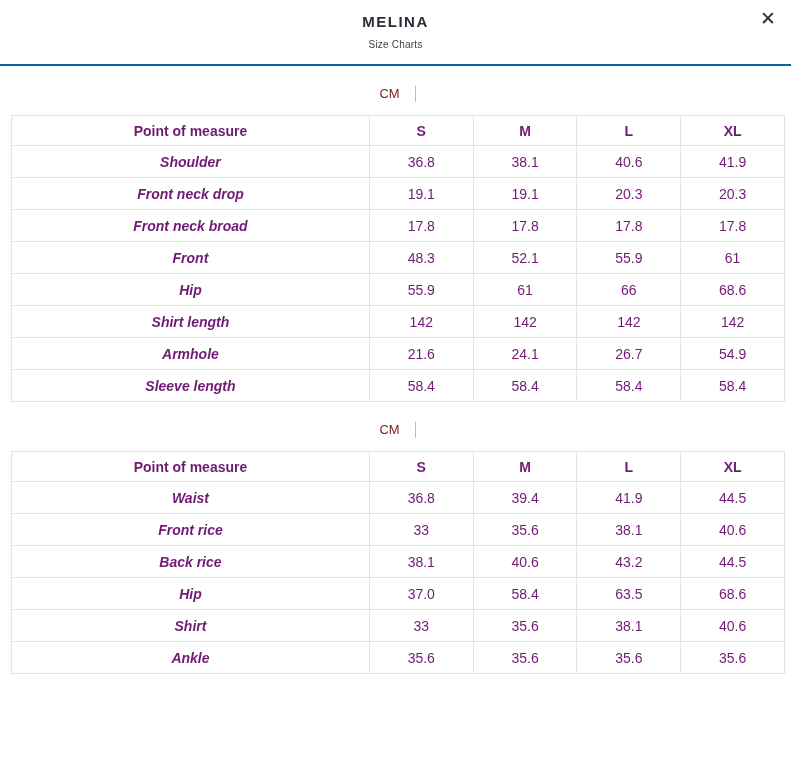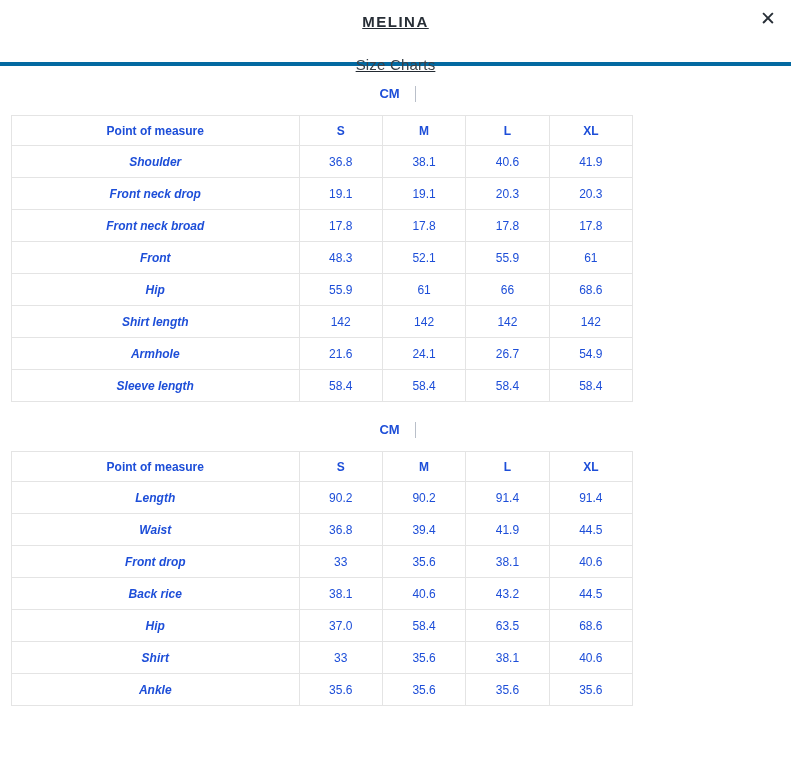--- a/index.html
+++ b/index.html
@@ -9,34 +9,33 @@
     height: 759px;
     font-family: "Liberation Sans", sans-serif;
     color: #232a32;
     position: relative;
     overflow: hidden;
   }
   
   .modal-header {
     position: relative;
     height: 66px;
-    border-bottom: 4px solid #0369a1;
+    border-bottom: 2px solid #0369a1;
     text-align: center;
-    text-decoration: underline;
   }
   .modal-title {
     padding-top: 13px;
     font-size: 15px;
     font-weight: bold;
     letter-spacing: 1.5px;
     color: #272e36;
   }
   .modal-subtitle {
-    margin-top: 26px;
-    font-size: 15px;
+    margin-top: 9px;
+    font-size: 10px;
     color: #3a4148;
     letter-spacing: 0.2px;
   }
   .close-btn {
     position: absolute;
     top: 7px;
     right: 11px;
     width: 24px;
     height: 24px;
     font-size: 19px;
@@ -51,40 +50,40 @@
   
   .unit-row {
     display: flex;
     justify-content: center;
     align-items: center;
     height: 17px;
   }
   .section-top { margin-top: 19px; }
   .unit-label {
     font-size: 13px;
-    font-weight: bold;
-    color: #1d4ed8;
+    font-weight: normal;
+    color: #7f1d1d;
     cursor: pointer;
     margin-right: 11px;
   }
   .unit-divider {
     width: 1px;
     height: 16px;
     background: #b9bfc9;
     margin-left: 0;
     transform: translateX(4px);
   }
   
   table.size-chart {
-    width: 622px;
+    width: 774px;
     margin: 13px auto 0 11px;
     border-collapse: collapse;
     table-layout: fixed;
-    font-size: 12px;
-    color: #1d4ed8;
+    font-size: 14px;
+    color: #701a75;
   }
   table.size-chart th,
   table.size-chart td {
     border: 1px solid #e4e4e4;
     text-align: center;
     vertical-align: middle;
     background: #ffffff;
   }
   table.size-chart thead th { height: 30px; font-weight: bold; }
   table.size-chart tbody td { height: 32px; font-weight: normal; }
@@ -202,35 +201,28 @@
         <tr>
           <th>Point of measure</th>
           <th>S</th>
           <th>M</th>
           <th>L</th>
           <th>XL</th>
         </tr>
       </thead>
       <tbody>
         <tr>
-          <td class="row-label">Length</td>
-          <td>90.2</td>
-          <td>90.2</td>
-          <td>91.4</td>
-          <td>91.4</td>
-        </tr>
-        <tr>
           <td class="row-label">Waist</td>
           <td>36.8</td>
           <td>39.4</td>
           <td>41.9</td>
           <td>44.5</td>
         </tr>
         <tr>
-          <td class="row-label">Front drop</td>
+          <td class="row-label">Front rice</td>
           <td>33</td>
           <td>35.6</td>
           <td>38.1</td>
           <td>40.6</td>
         </tr>
         <tr>
           <td class="row-label">Back rice</td>
           <td>38.1</td>
           <td>40.6</td>
           <td>43.2</td>

